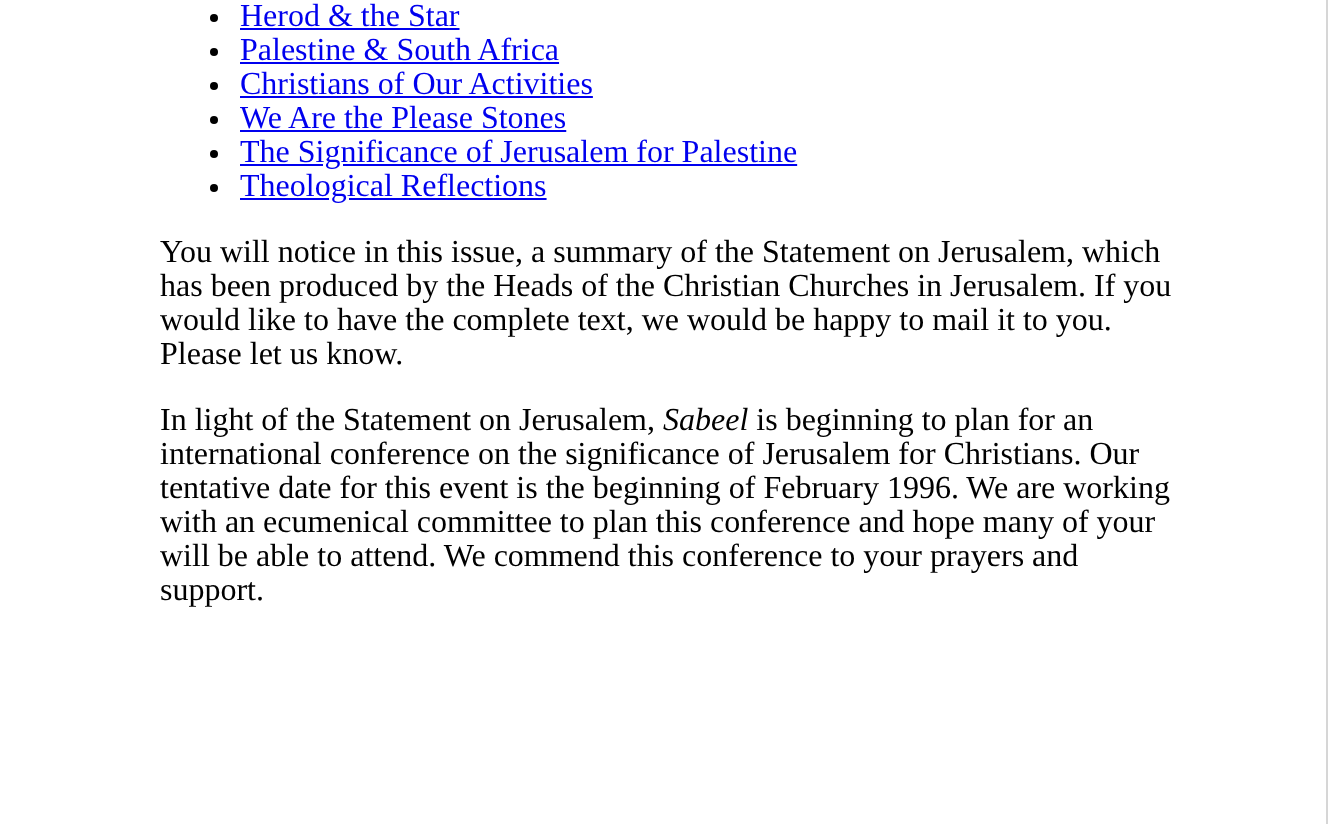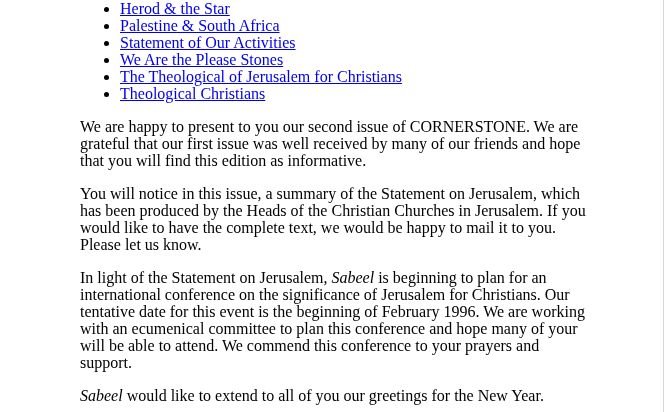--- a/index.html
+++ b/index.html
@@ -51,28 +51,26 @@
   }
 </style>
 </head>
 <body>
 
 <div class="content">
 
   <ul class="toc">
       <li><a href="#">Herod &amp; the Star</a></li>
       <li><a href="#">Palestine &amp; South Africa</a></li>
-      <li><a href="#">Statement of Our Activities</a></li>
+      <li><a href="#">Christians of Our Activities</a></li>
       <li><a href="#">We Are the Please Stones</a></li>
-      <li><a href="#">The Theological of Jerusalem for Christians</a></li>
-      <li><a href="#">Theological Christians</a></li>
+      <li><a href="#">The Significance of Jerusalem for Palestine</a></li>
+      <li><a href="#">Theological Reflections</a></li>
     </ul>
 
   <div class="article">
-      <p><span>We are happy to present to you our second issue of CORNERSTONE. We are grateful that our first issue was well received by many of our friends and hope that you will find this edition as informative.</span></p>
       <p><span>You will notice in this issue, a summary of the Statement on Jerusalem, which has been produced by the Heads of the Christian Churches in Jerusalem. If you would like to have the complete text, we would be happy to mail it to you. Please let us know.</span></p>
       <p><span>In light of the Statement on Jerusalem, </span><i>Sabeel</i><span> is beginning to plan for an international conference on the significance of Jerusalem for Christians. Our tentative date for this event is the beginning of February 1996. We are working with an ecumenical committee to plan this conference and hope many of your will be able to attend. We commend this conference to your prayers and support.</span></p>
-      <p><i>Sabeel</i><span> would like to extend to all of you our greetings for the New Year.</span></p>
     </div>
 
 </div>
 
 <div class="edge-line"></div>
 
 </body></html>

